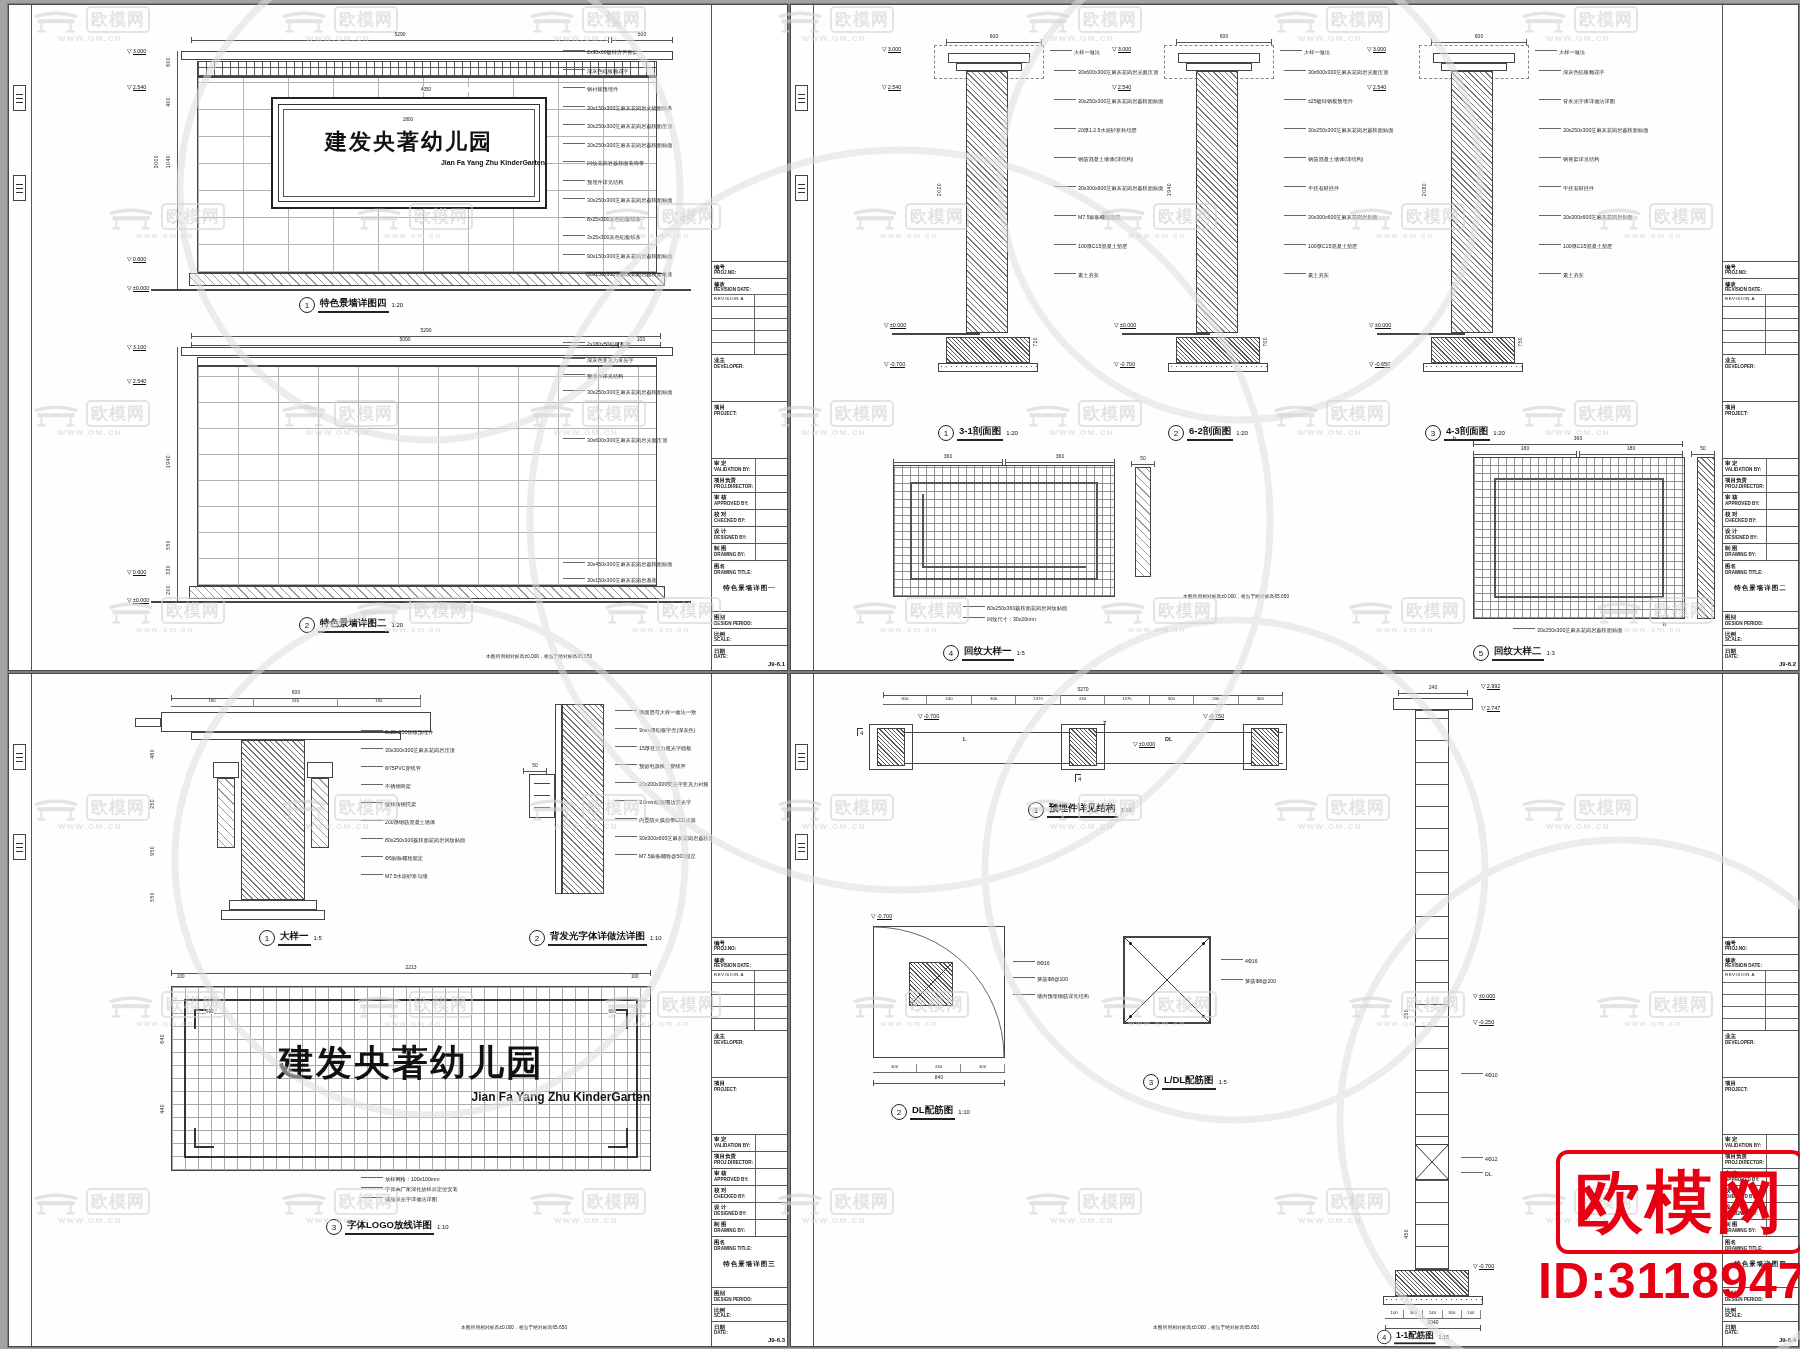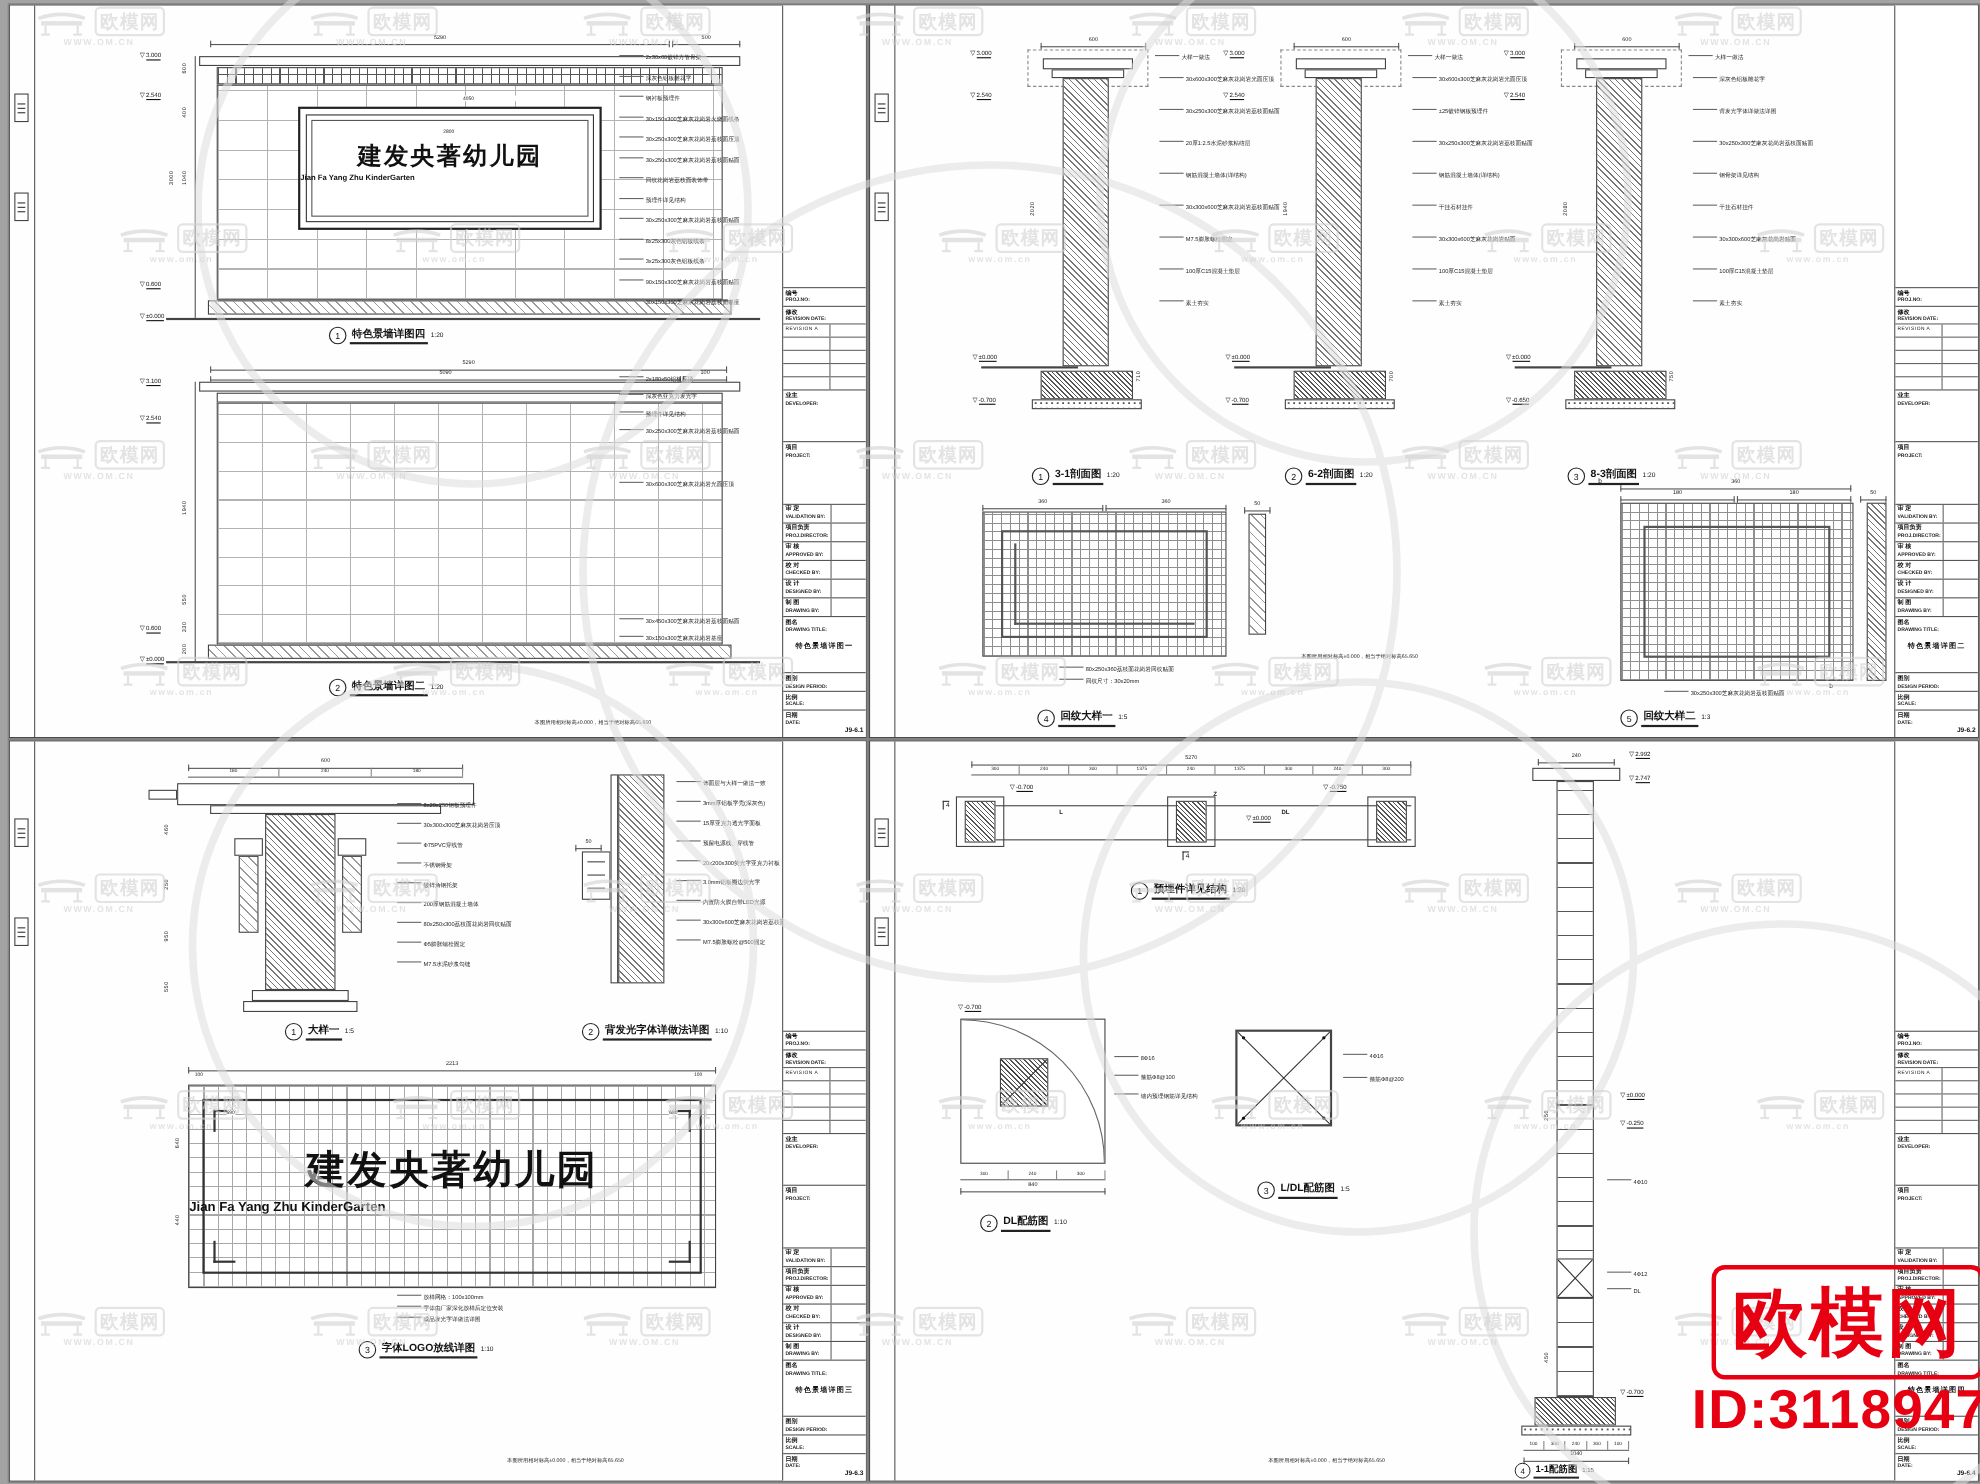--- a/index.html
+++ b/index.html
@@ -71,21 +71,21 @@
   .sg-vd{left:8px;top:150px}
   .sg-gnd{left:-36px;top:300px;width:88px;height:2px;background:#444}
   .sg-foot{left:18px;top:304px;width:84px;height:26px}
   .sg-slab{left:10px;top:330px;width:100px;height:9px}
   .sg-fd{left:104px;top:304px}
   .sg-notes{left:126px;top:36px;gap:22px}
   
   .panel-inner{position:absolute;inset:5px;border:1px solid #333}
   .panel-inner2{position:absolute;inset:4px;border:1px solid #555}
   .signcn{font-weight:bold;color:#111;letter-spacing:2px;text-align:center}
-  .signen{font-weight:bold;color:#111;text-align:left}
+  .signen{font-weight:bold;color:#111;text-align:right}
   
   #wm{position:absolute;inset:0;z-index:4;pointer-events:none;opacity:.6}
   .wm-cl{position:absolute;display:flex;flex-direction:column;align-items:center;color:#d2d2d2}
   .wm-row{display:flex;align-items:center;gap:4px}
   .wm-bench{width:52px;height:26px}
   .wm-brand{border:2px solid #d2d2d2;border-radius:5px;padding:0 3px;font-size:17px;font-weight:bold;letter-spacing:1px;white-space:nowrap}
   .wm-site{font-size:8px;font-weight:bold;letter-spacing:1.5px;margin-top:1px}
   
   .red-box{position:absolute;left:1556px;top:1150px;width:240px;height:96px;border:4px solid #e60012;border-radius:12px;z-index:9;
     display:flex;align-items:center;justify-content:center;background:rgba(255,255,255,.0)}
@@ -944,21 +944,21 @@
         <span class="t">3-1剖面图</span>
         <span class="s">1:20</span>
       </div>
       <div class="ft abs" style="left:355px;top:420px">
         <span class="c">2</span>
         <span class="t">6-2剖面图</span>
         <span class="s">1:20</span>
       </div>
       <div class="ft abs" style="left:612px;top:420px">
         <span class="c">3</span>
-        <span class="t">8-3剖面图</span>
+        <span class="t">4-3剖面图</span>
         <span class="s">1:20</span>
       </div>
 
       <div class="dim abs" style="left:80px;top:448px;width:110px">360</div>
       <div class="dim abs" style="left:192px;top:448px;width:110px">360</div>
       <div class="bx grid8 abs" style="left:80px;top:460px;width:222px;height:132px">
         <div class="abs" style="inset:16px;border:2px solid #555">
           <div class="abs" style="inset:10px;border-left:2px solid #555;border-bottom:2px solid #555"></div>
         </div>
       </div>

